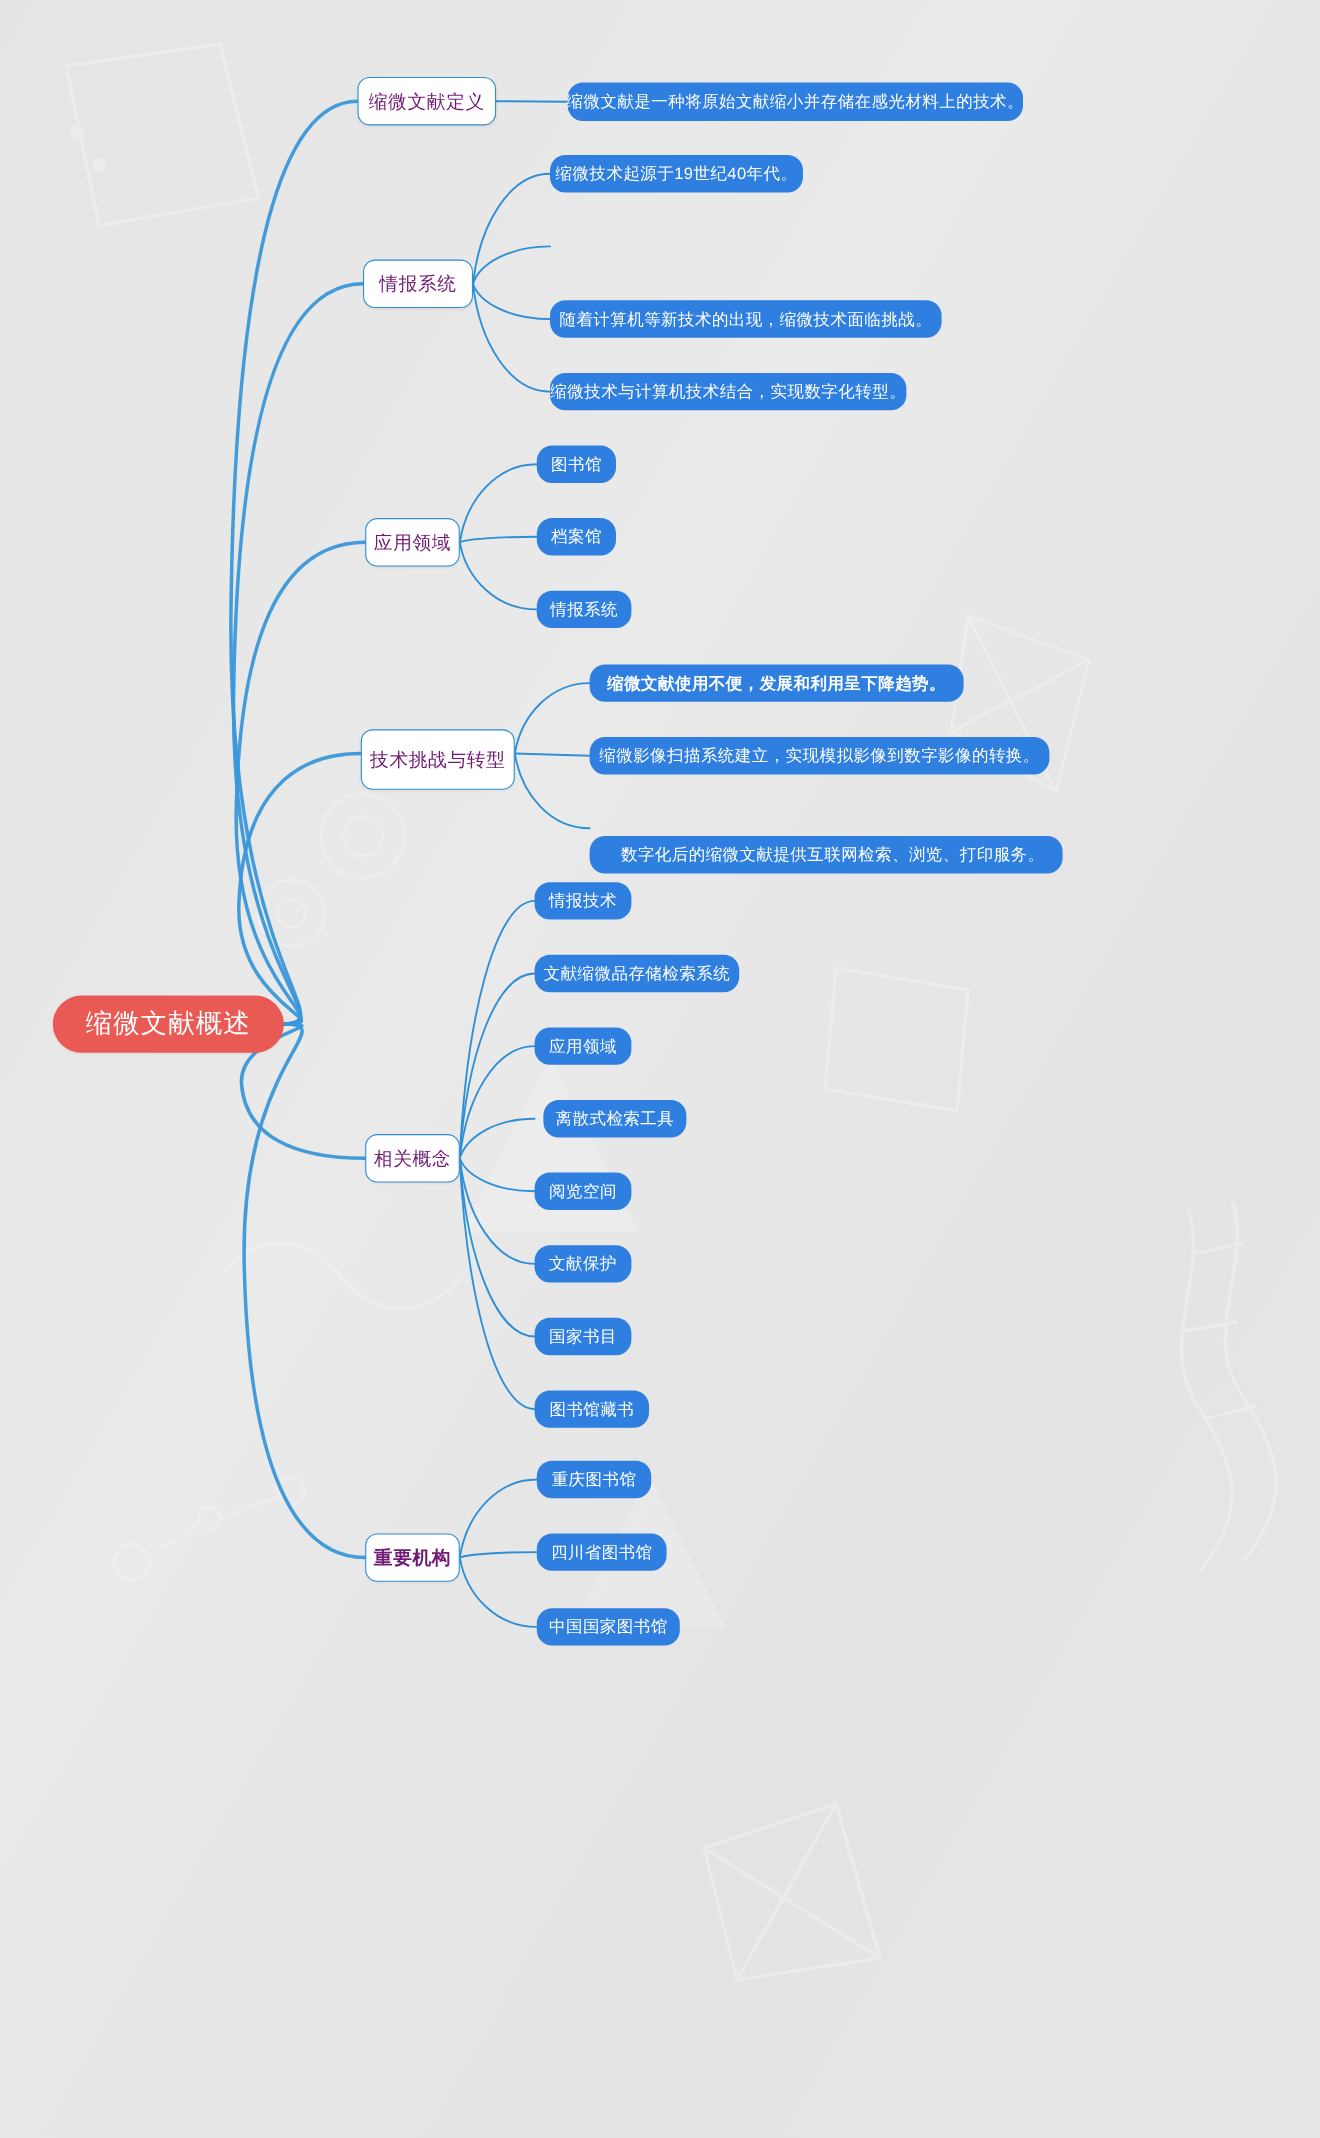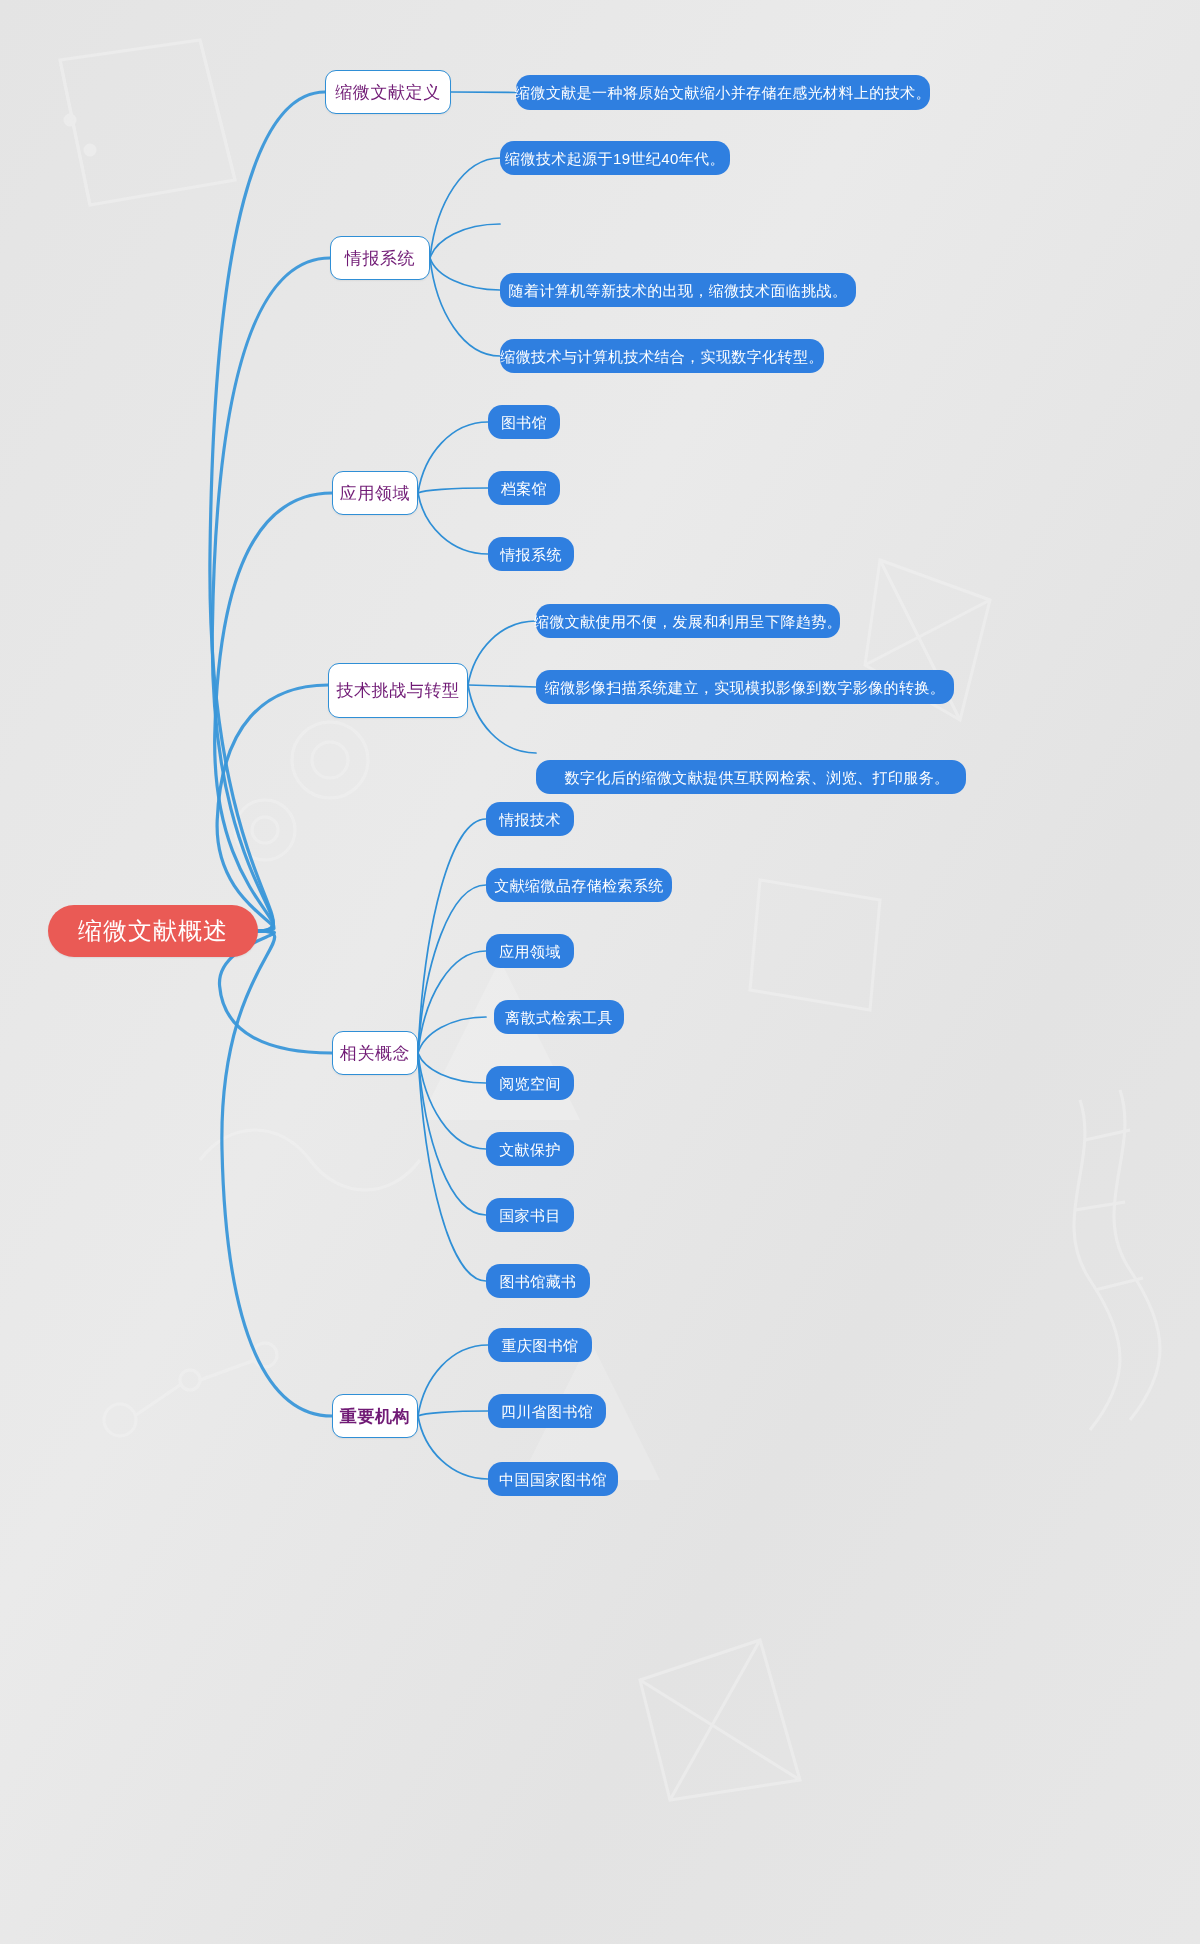--- a/index.html
+++ b/index.html
@@ -159,21 +159,21 @@
     </div>
     <div class="node node-leaf" style="left: 488px; top: 471px; width: 72px; height: 34px;">
       <span>档案馆</span>
     </div>
     <div class="node node-leaf" style="left: 488px; top: 537px; width: 86px; height: 34px;">
       <span>情报系统</span>
     </div>
     <div class="node node-branch" style="left: 328px; top: 663px; width: 140px; height: 55px;">
       <span>技术挑战与转型</span>
     </div>
-    <div class="node node-leaf" style="left: 536px; top: 604px; width: 304px; height: 34px;">
+    <div class="node node-leaf" style="left: 536px; top: 604px; width: 340px; height: 34px; font-weight: bold;">
       <span>缩微文献使用不便，发展和利用呈下降趋势。</span>
     </div>
     <div class="node node-leaf" style="left: 536px; top: 670px; width: 418px; height: 34px;">
       <span>缩微影像扫描系统建立，实现模拟影像到数字影像的转换。</span>
     </div>
     <div class="node node-leaf" style="left: 536px; top: 760px; width: 430px; height: 34px; padding-left: 28px;">
       <span>数字化后的缩微文献提供互联网检索、浏览、打印服务。</span>
     </div>
     <div class="node node-branch" style="left: 332px; top: 1031px; width: 86px; height: 44px;">
       <span>相关概念</span>

